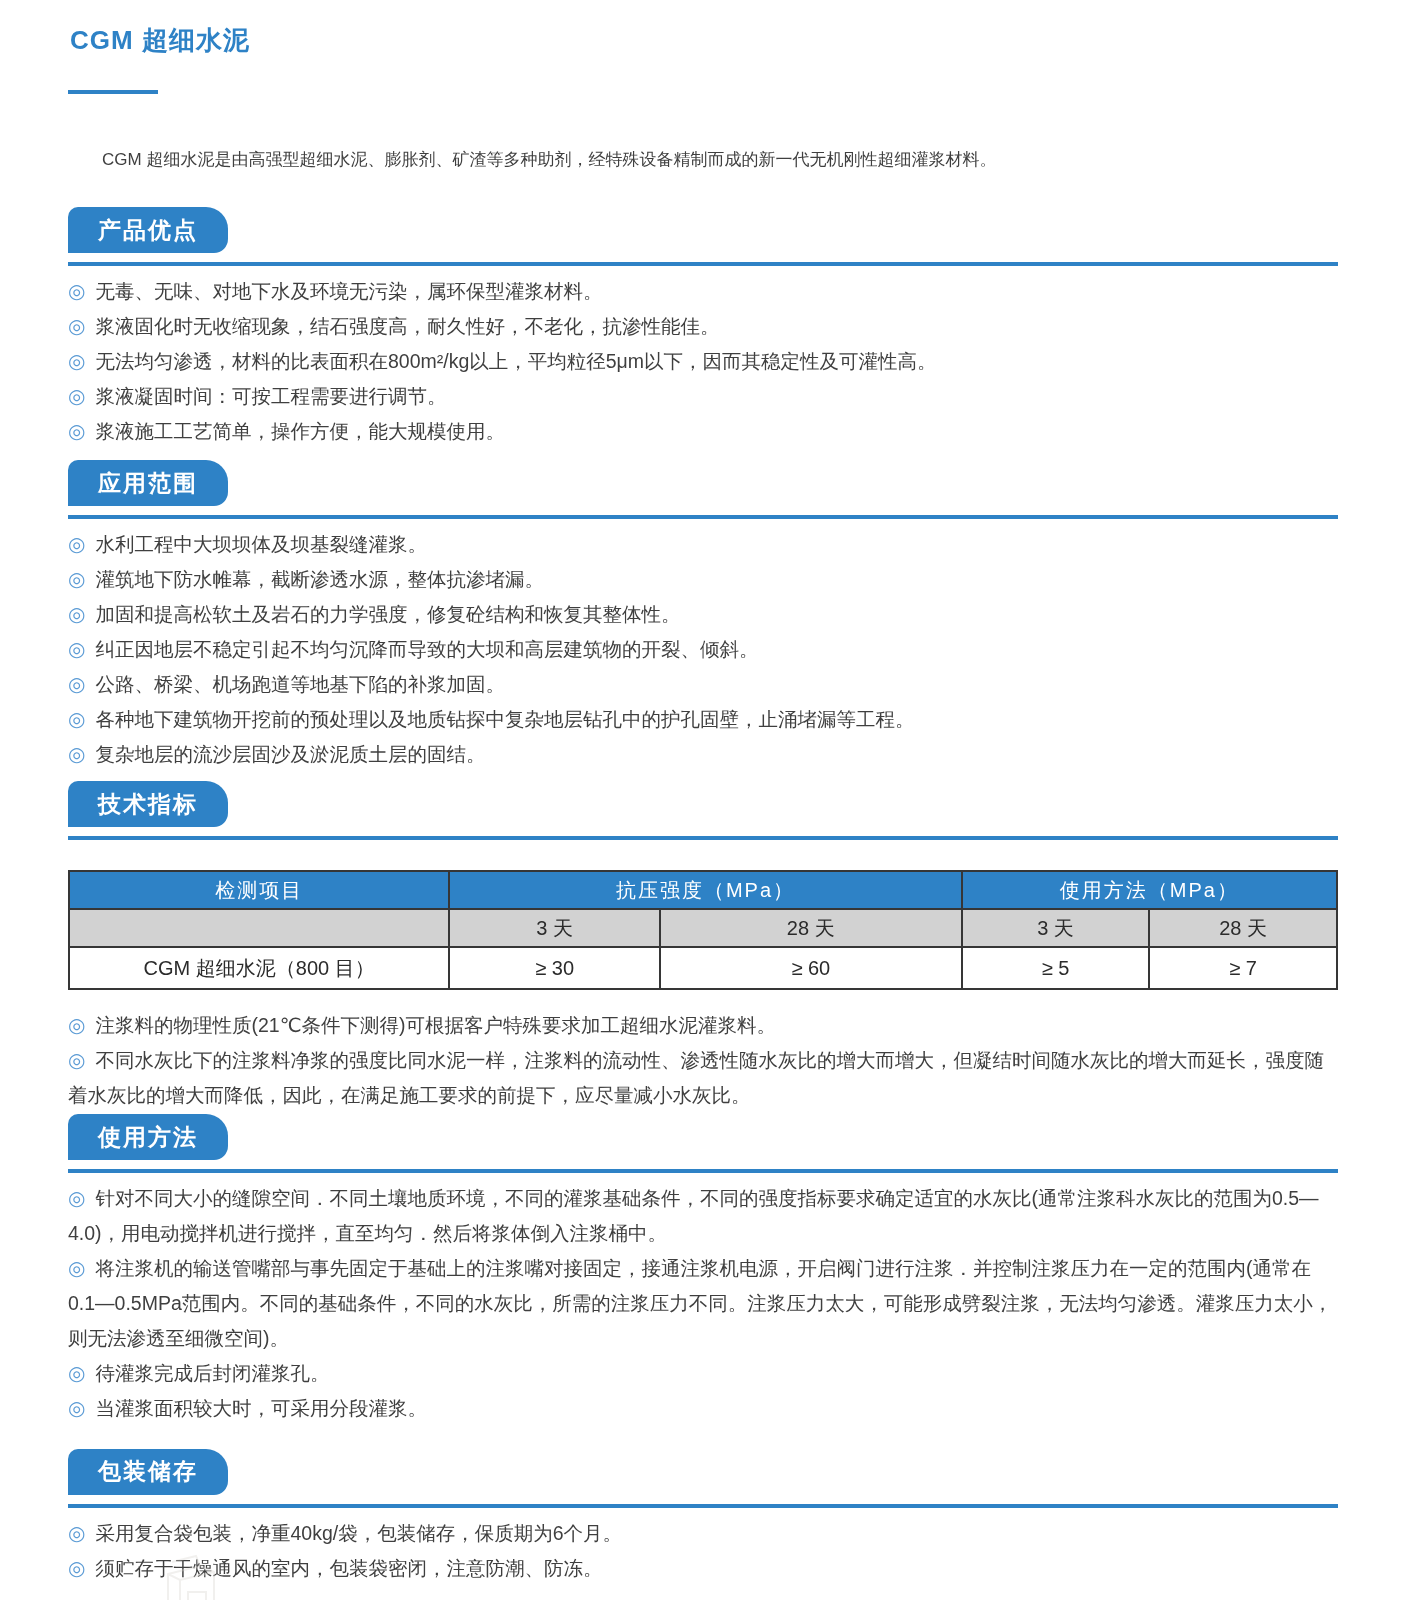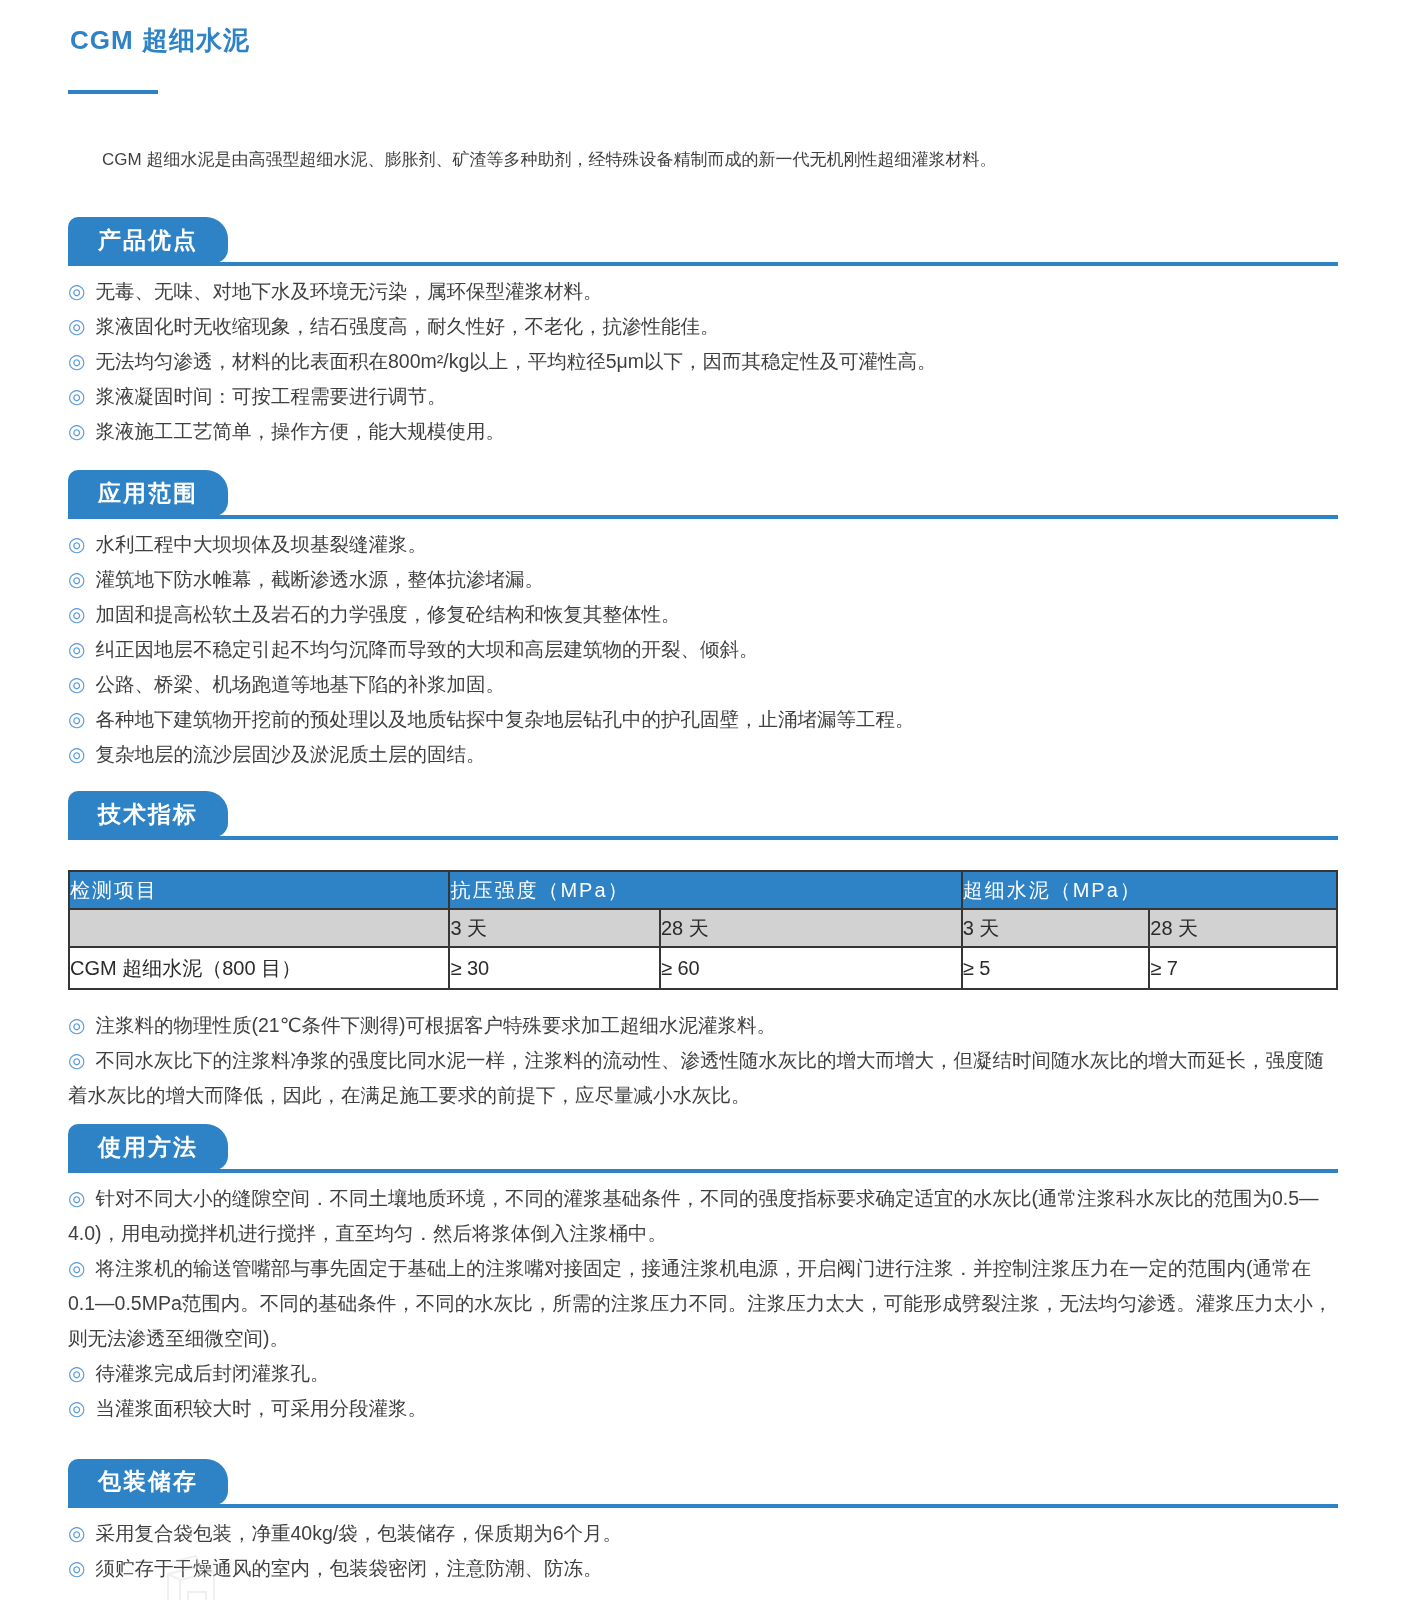--- a/index.html
+++ b/index.html
@@ -35,21 +35,21 @@
   .sec-head{
     position:relative;
     height:46px;
   }
   .sec-head .rule{
     position:absolute;left:0;bottom:0;
     width:100%;height:4px;
     background:#2e82c6;
   }
   .sec-badge{
-    position:absolute;left:0;bottom:3px;
+    position:absolute;left:0;bottom:13px;
     height:46px;line-height:46px;
     padding:0 30px;
     background:#2e82c6;
     color:#ffffff;
     font-size:23px;
     font-weight:bold;
     letter-spacing:2px;
     border-radius:10px 22px 14px 0;
     white-space:nowrap;
   }
@@ -71,21 +71,21 @@
     margin-right:10px;
   }
   table.spec{
     width:100%;
     margin-top:30px;
     border-collapse:collapse;
     table-layout:fixed;
   }
   table.spec th, table.spec td{
     border:2px solid #363636;
-    text-align:left;
+    text-align:center;
     font-weight:normal;
     padding:0;
   }
   tr.t-head th{
     background:#2e82c6;
     color:#ffffff;
     font-size:20px;
     height:36px;
     letter-spacing:2px;
   }
@@ -158,21 +158,21 @@
         <col style="width:30%">
         <col style="width:16.6%">
         <col style="width:23.8%">
         <col style="width:14.8%">
         <col style="width:14.8%">
       </colgroup>
       <tbody>
         <tr class="t-head">
           <th>检测项目</th>
           <th colspan="2">抗压强度（MPa）</th>
-          <th colspan="2">超细水泥（MPa）</th>
+          <th colspan="2">使用方法（MPa）</th>
         </tr>
         <tr class="t-sub">
           <td></td>
           <td>3 天</td>
           <td>28 天</td>
           <td>3 天</td>
           <td>28 天</td>
         </tr>
         <tr class="t-data">
           <td>CGM 超细水泥（800 目）</td>

